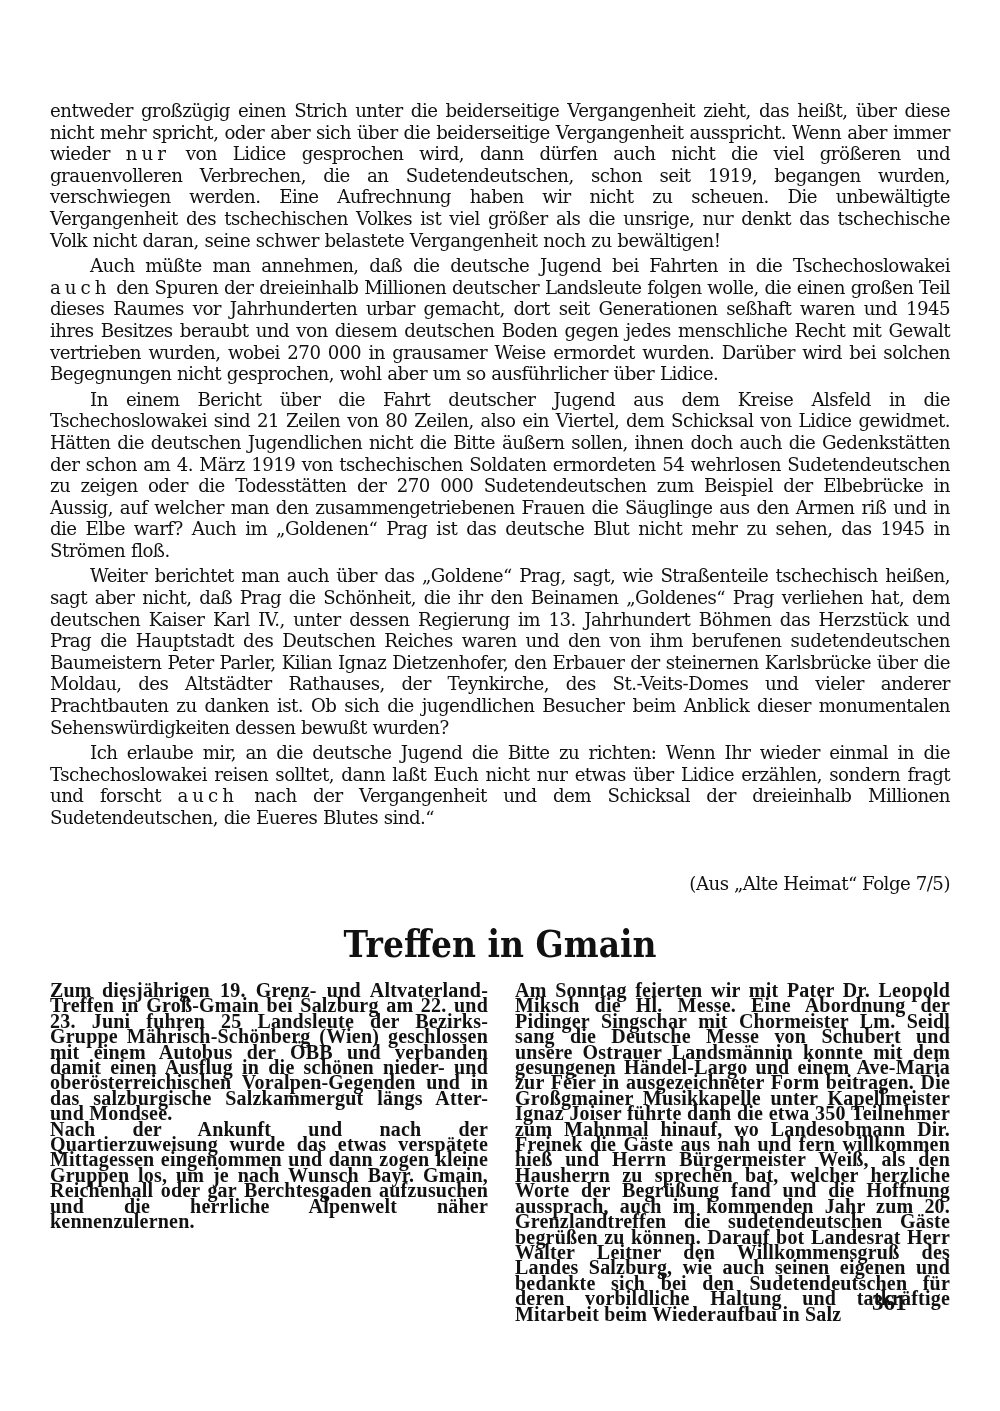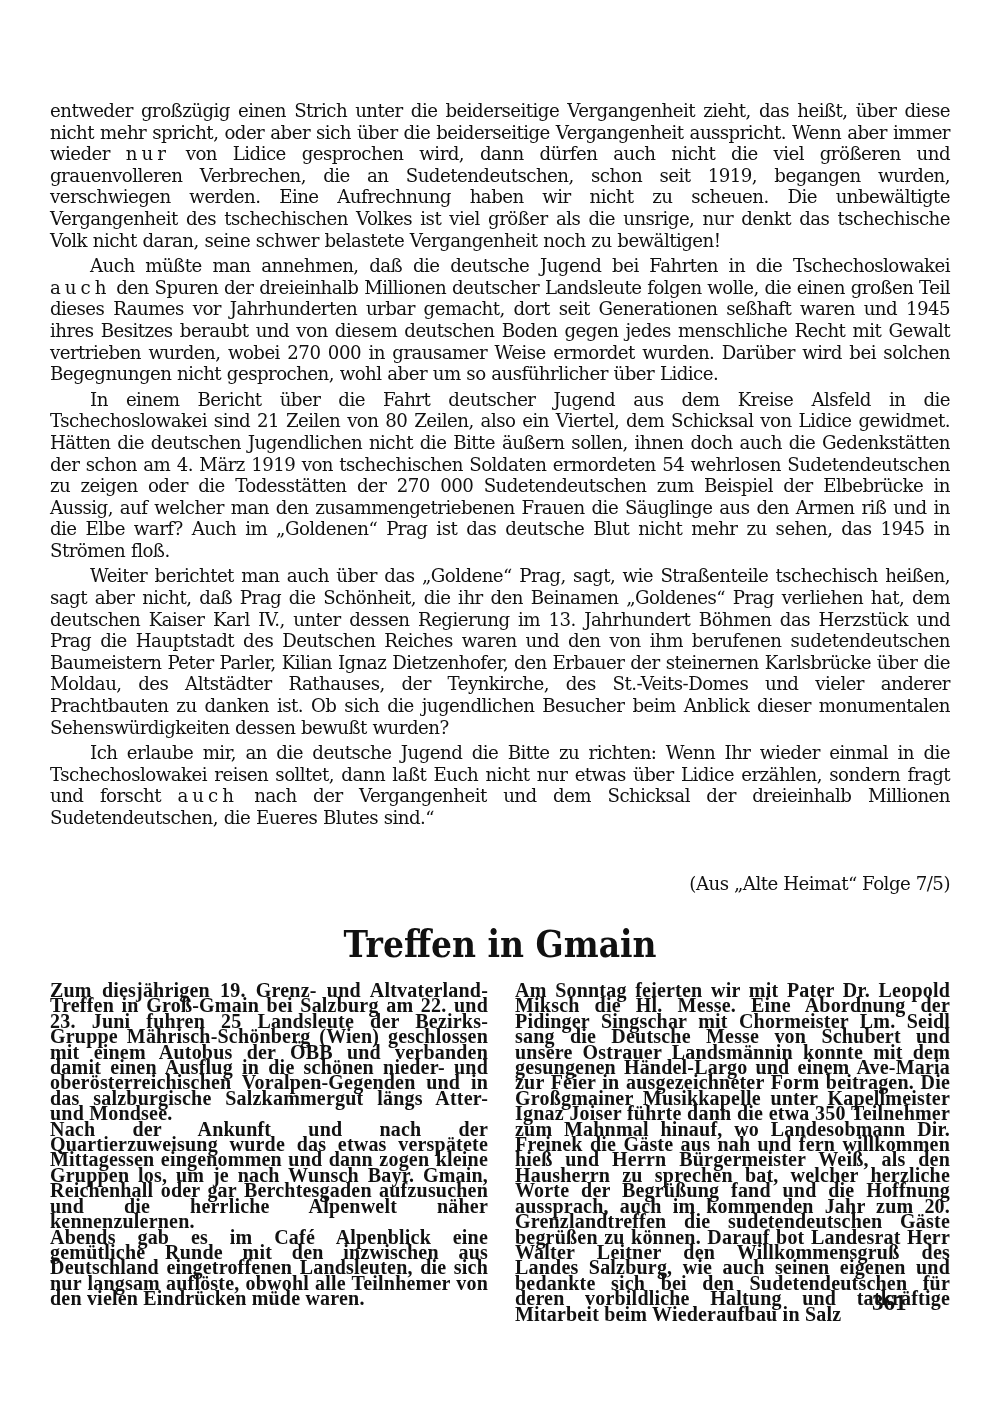--- a/index.html
+++ b/index.html
@@ -49,21 +49,20 @@
     <p class="indent"><span>Ich erlaube mir, an die deutsche Jugend die Bitte zu richten: Wenn Ihr wieder einmal in die Tschechoslowakei reisen solltet, dann laßt Euch nicht nur etwas über Lidice erzäh­len, sondern fragt und forscht </span><span class="spaced">auch</span><span> nach der Vergangenheit und dem Schicksal der dreieinhalb Millionen Sudetendeutschen, die Eueres Blutes sind.“</span></p>
   </div>
 
   <div class="source">(Aus „Alte Heimat“ Folge 7/5)</div>
 
   <div class="headline">Treffen in Gmain</div>
 
   <div class="col col-left">
     <p>Zum diesjährigen 19. Grenz- und Altvaterland-Treffen in Groß-Gmain bei Salzburg am 22. und 23. Juni fuhren 25 Landsleute der Bezirks-Gruppe Mährisch-Schönberg (Wien) geschlossen mit einem Autobus der ÖBB und verbanden damit einen Ausflug in die schönen nieder- und oberösterreichischen Voralpen-Gegenden und in das salzburgische Salzkammergut längs Atter- und Mondsee.</p>
     <p>Nach der Ankunft und nach der Quartierzuweisung wurde das etwas verspätete Mittagessen eingenom­men und dann zogen kleine Gruppen los, um je nach Wunsch Bayr. Gmain, Reichenhall oder gar Berchtes­gaden aufzusuchen und die herrliche Alpenwelt näher kennenzulernen.</p>
-    <p>Abends gab es im Café Alpenblick eine gemütliche Runde mit den inzwischen aus Deutschland eingetroffenen Landsleuten, die sich nur langsam auflöste, obwohl alle Teilnhemer von den vielen Eindrücken müde waren.</p>
   </div>
 
   <div class="col col-right">
     <p>Am Sonntag feierten wir mit Pater Dr. Leopold Miksch die Hl. Messe. Eine Abordnung der Pidinger Singschar mit Chormeister Lm. Seidl sang die Deutsche Messe von Schubert und unsere Ostrauer Landsmännin konnte mit dem gesungenen Händel-Largo und einem Ave-Maria zur Feier in ausgezeichneter Form beitra­gen. Die Großgmainer Musikkapelle unter Kapellmei­ster Ignaz Joiser führte dann die etwa 350 Teil­nehmer zum Mahnmal hinauf, wo Landesobmann Dir. Freinek die Gäste aus nah und fern willkommen hieß und Herrn Bürgermeister Weiß, als den Hausherrn zu sprechen bat, welcher herzliche Worte der Begrüßung fand und die Hoffnung aussprach, auch im kommenden Jahr zum 20. Grenzlandtreffen die sudetendeutschen Gäste begrüßen zu können. Darauf bot Landesrat Herr Walter Leitner den Willkommensgruß des Landes Salz­burg, wie auch seinen eigenen und bedankte sich bei den Sudetendeutschen für deren vorbildliche Haltung und tatkräftige Mitarbeit beim Wiederaufbau in Salz­</p>
   </div>
 
   <div class="page-number">361</div>
 </div>
 
 </body></html>

